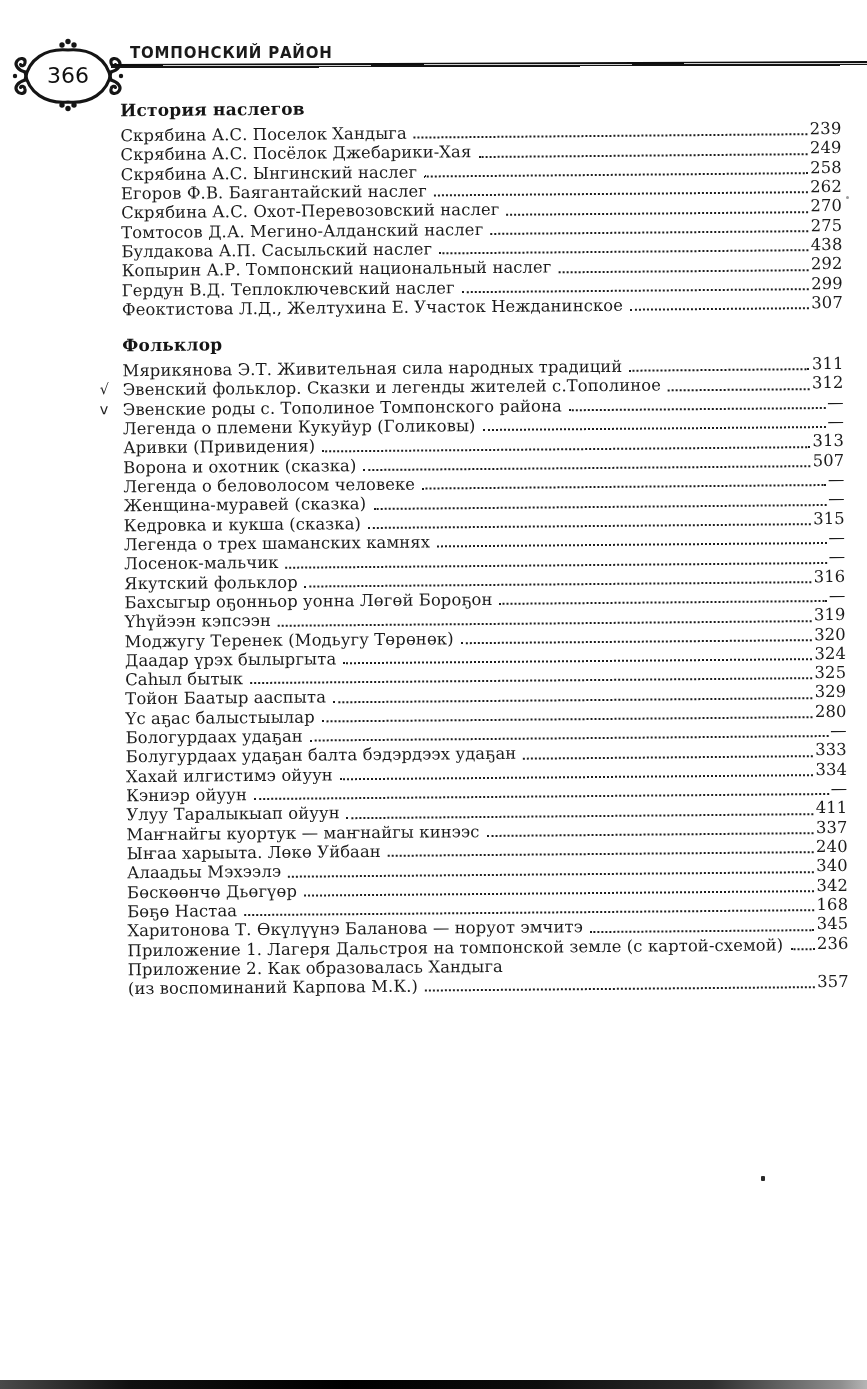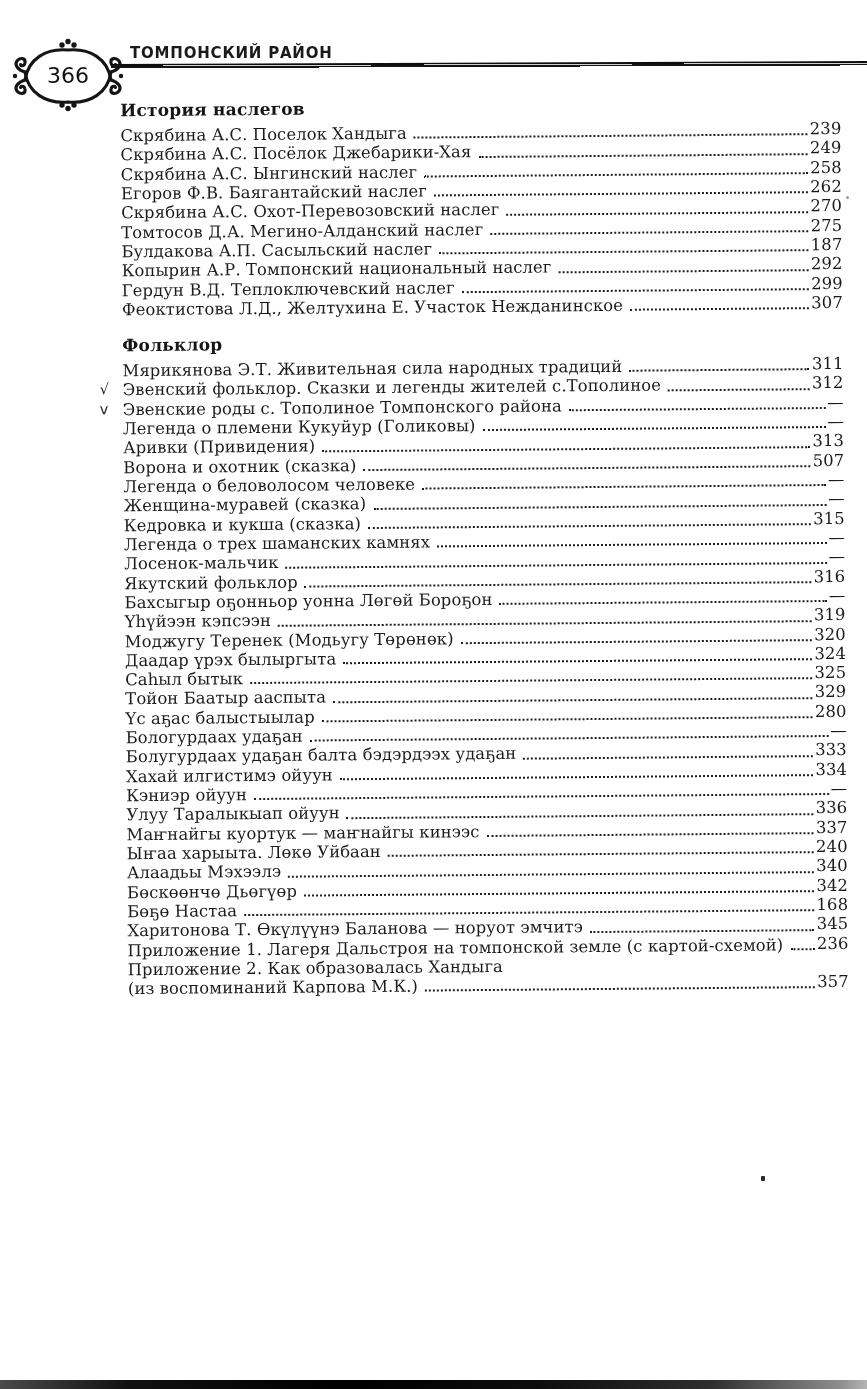--- a/index.html
+++ b/index.html
@@ -135,21 +135,21 @@
           <span class="pg">270</span>
         </div>
         <div class="entry">
           <span class="t">Томтосов Д.А. Мегино-Алданский наслег</span>
           <span class="leader"></span>
           <span class="pg">275</span>
         </div>
         <div class="entry">
           <span class="t">Булдакова А.П. Сасыльский наслег</span>
           <span class="leader"></span>
-          <span class="pg">187</span>
+          <span class="pg">438</span>
         </div>
         <div class="entry">
           <span class="t">Копырин А.Р. Томпонский национальный наслег</span>
           <span class="leader"></span>
           <span class="pg">292</span>
         </div>
         <div class="entry">
           <span class="t">Гердун В.Д. Теплоключевский наслег</span>
           <span class="leader"></span>
           <span class="pg">299</span>
@@ -275,21 +275,21 @@
           <span class="pg">334</span>
         </div>
         <div class="entry">
           <span class="t">Кэниэр ойуун</span>
           <span class="leader"></span>
           <span class="pg">—</span>
         </div>
         <div class="entry">
           <span class="t">Улуу Таралыкыап ойуун</span>
           <span class="leader"></span>
-          <span class="pg">336</span>
+          <span class="pg">411</span>
         </div>
         <div class="entry">
           <span class="t">Маҥнайгы куортук — маҥнайгы кинээс</span>
           <span class="leader"></span>
           <span class="pg">337</span>
         </div>
         <div class="entry">
           <span class="t">Ыҥаа харыыта. Лөкө Уйбаан</span>
           <span class="leader"></span>
           <span class="pg">240</span>

